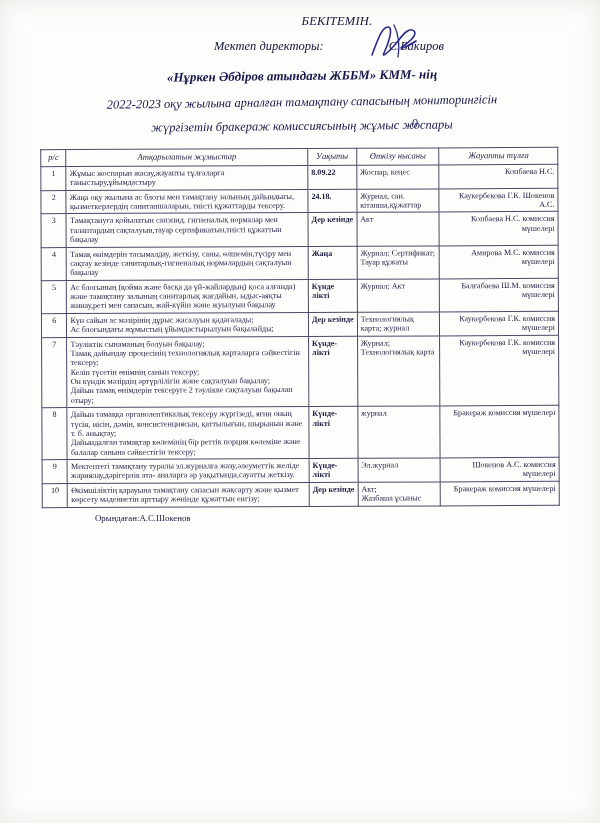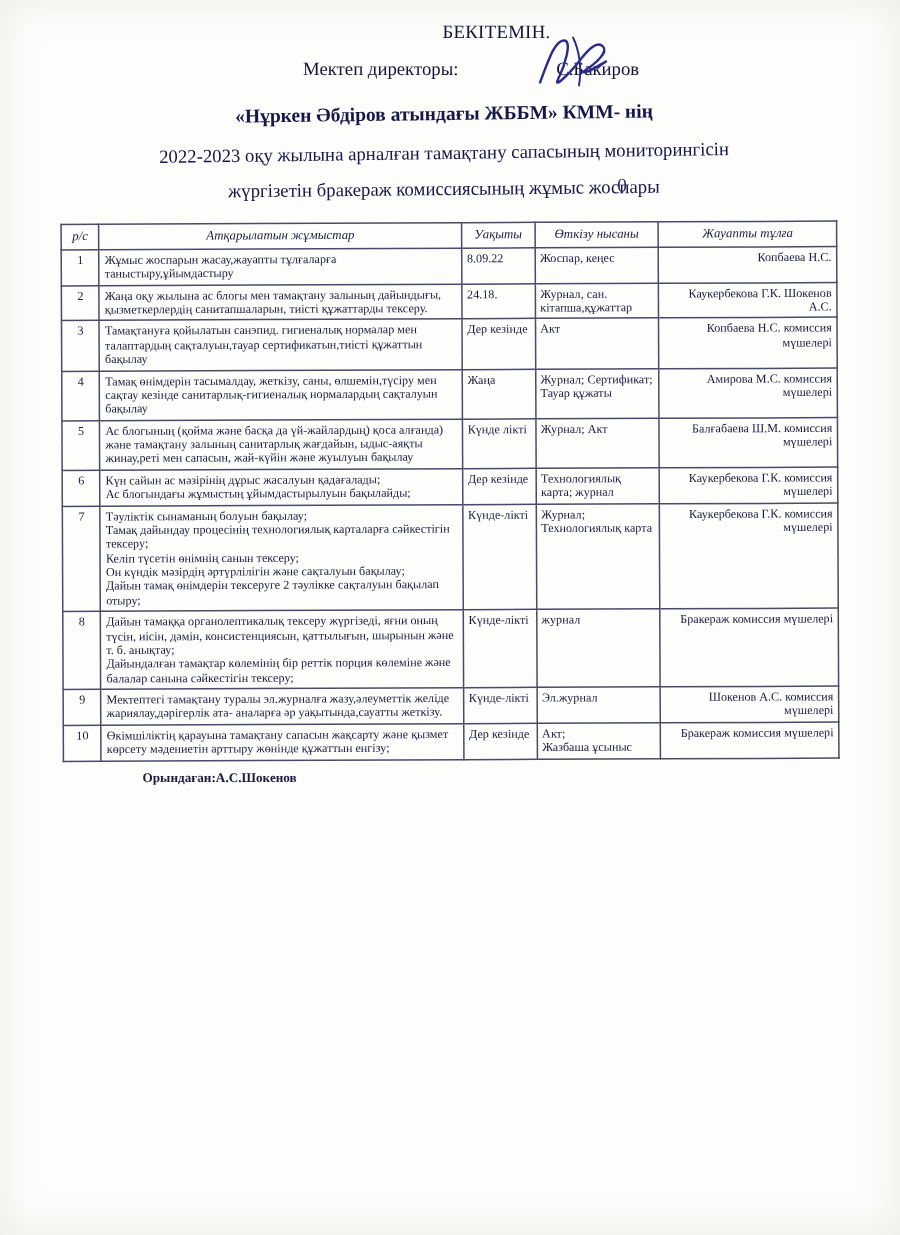--- a/index.html
+++ b/index.html
@@ -16,22 +16,23 @@
   }
   .page {
     position: relative;
     width: 600px;
     height: 823px;
     background: #fdfdfb;
     padding: 0;
     box-sizing: border-box;
   }
   .header-block {
-    padding: 14px 30px 0 22px;
-    position: relative;
+    padding: 14px 30px 0 34px;
+    position: relative;
+    font-style: italic;
   }
   .approve-line {
     text-align: center;
     font-size: 12.5px;
     color: #14143c;
     letter-spacing: .2px;
     margin-left: 70px;
   }
   .director-line {
     margin-top: 10px;
@@ -106,30 +107,29 @@
   col.c0 { width: 24px; }
   col.c1 { width: 228px; }
   col.c2 { width: 46px; }
   col.c3 { width: 78px; }
   col.c4 { width: 112px; }
   td.num {
     text-align: center;
     font-size: 8.6px;
   }
   td.work { text-align: left; }
-  td.time { text-align: left; }
+  td.time { text-align: left; font-weight: bold; }
   td.form { text-align: left; margin-left: 32px; }
   td.resp { text-align: right; }
   .footer-note {
     margin-top: 6px;
     margin-left: 95px;
     font-size: 8.8px;
     color: #1b1b40;
     font-style: normal;
-    font-weight: bold;
   }
   .paper-edge {
     position: absolute;
     left: 0; top: 0;
     width: 600px; height: 823px;
     pointer-events: none;
     box-shadow: inset 0 0 26px rgba(180,180,170,.25);
   }
 </style>
 </head>

